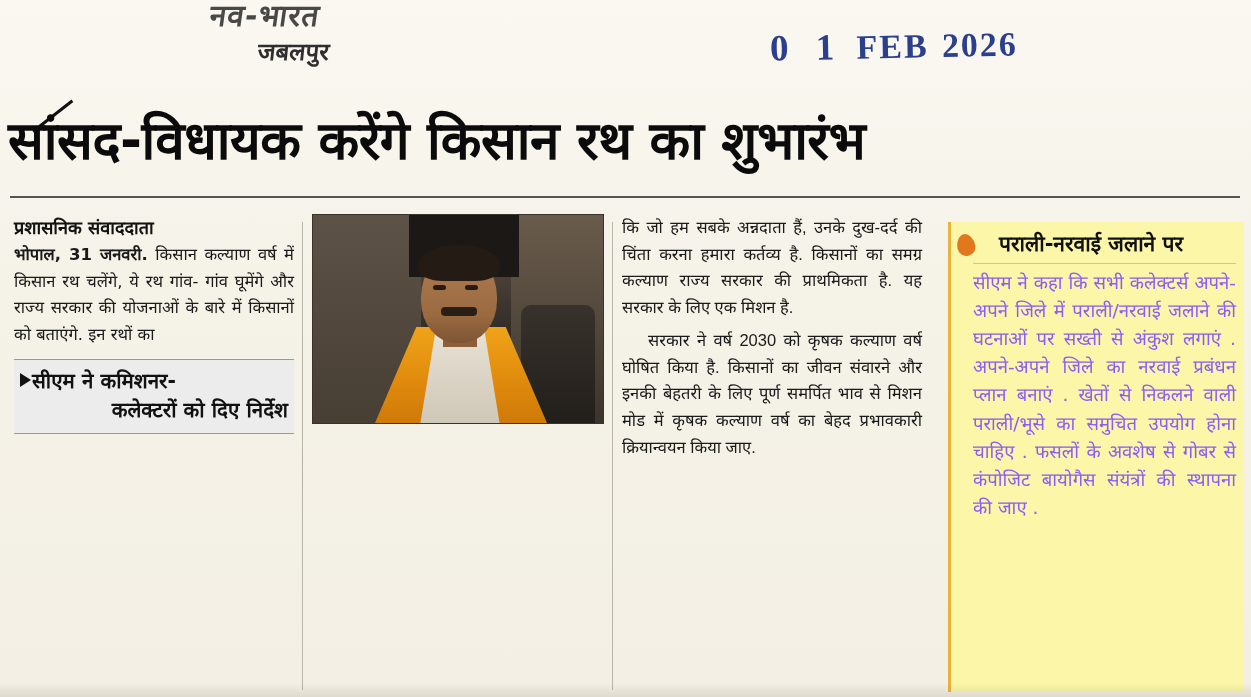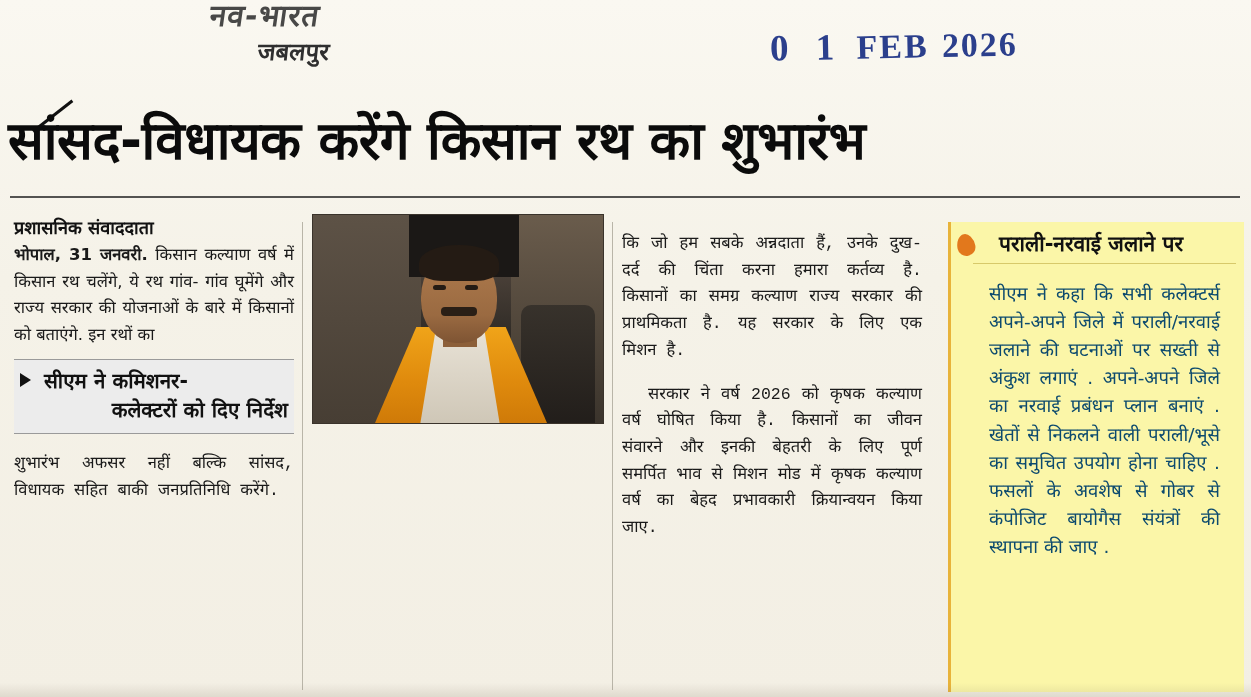--- a/index.html
+++ b/index.html
@@ -132,24 +132,24 @@
     position: absolute;
     top: 8px;
     width: 1px;
     height: 468px;
     background: #b9b5a8;
   }
   .div-1 { left: 302px; }
   .div-2 { left: 612px; }
 
   p.body {
-    font-family: Liberation Mono, monospace;
+    font-family: Liberation Sans, sans-serif;
     font-size: 16.5px;
     line-height: 1.62;
-    margin: 17px 0 6px 0;
+    margin: 0 0 6px 0;
     text-align: justify;
     color: #1a1a1a;
   }
   p.body.indent { text-indent: 26px; }
   .byline {
     font-family: "DejaVu Sans", sans-serif;
     font-size: 18px;
     font-weight: bold;
     line-height: 1.55;
     margin: 0;
@@ -179,21 +179,21 @@
     position: relative;
   }
   .subhead-line {
     font-family: "DejaVu Sans", sans-serif;
     font-size: 20.5px;
     font-weight: bold;
     color: #111;
     line-height: 1.42;
     text-align: right;
   }
-  .subhead-line.first { text-align: left; padding-left: 24px; }
+  .subhead-line.first { text-align: left; padding-left: 12px; }
   .tri-bullet {
     position: absolute;
     left: 6px;
     top: 13px;
     width: 0; height: 0;
     border-left: 11px solid #111;
     border-top: 7px solid transparent;
     border-bottom: 7px solid transparent;
   }
 
@@ -293,23 +293,23 @@
     top: 12px;
     width: 18px; height: 22px;
     background: #e2781c;
     border-radius: 50% 50% 50% 50% / 60% 60% 40% 40%;
     transform: rotate(-12deg);
   }
   .hl-body {
     font-family: "DejaVu Sans", sans-serif;
     font-size: 18.5px;
     line-height: 1.52;
-    color: #0c4a6e;
+    color: #8b5cf6;
     text-align: justify;
-    margin: 16px;
+    margin: 0;
   }
   .hl-rule {
     width: 100%;
     height: 1px;
     background: #d7c96a;
     margin: 3px 0 5px 0;
   }
   .edge-shadow {
     position: absolute;
     left: 0; bottom: 0; width: 1251px; height: 14px;
@@ -349,21 +349,20 @@
         <span class="byline-place">भोपाल, 31 जनवरी.</span>
         <span>किसान कल्याण वर्ष में किसान रथ चलेंगे, ये रथ गांव- गांव घूमेंगे और राज्य सरकार की योजनाओं के बारे में किसानों को बताएंगे. इन रथों का</span>
       </p>
 
       <div class="subhead-box">
         <div class="tri-bullet"></div>
         <div class="subhead-line first">सीएम ने कमिशनर-</div>
         <div class="subhead-line">कलेक्टरों को दिए निर्देश</div>
       </div>
 
-      <p class="body">शुभारंभ अफसर नहीं बल्कि सांसद, विधायक सहित बाकी जनप्रतिनिधि करेंगे.</p>
     </div>
 
     <div class="col col-2">
       <div class="photo">
         <div class="ph-bg"></div>
         <div class="ph-wallA"></div>
         <div class="ph-wallB"></div>
         <div class="ph-darkband"></div>
         <div class="ph-chair"></div>
         <div class="ph-shawl"></div>
@@ -372,21 +371,21 @@
         <div class="ph-head"></div>
         <div class="ph-hair"></div>
         <div class="ph-eyeL"></div>
         <div class="ph-eyeR"></div>
         <div class="ph-stache"></div>
       </div>
     </div>
 
     <div class="col col-3">
       <p class="body">कि जो हम सबके अन्नदाता हैं, उनके दुख-दर्द की चिंता करना हमारा कर्तव्य है. किसानों का समग्र कल्याण राज्य सरकार की प्राथमिकता है. यह सरकार के लिए एक मिशन है.</p>
-      <p class="body indent">सरकार ने वर्ष 2026 को कृषक कल्याण वर्ष घोषित किया है. किसानों का जीवन संवारने और इनकी बेहतरी के लिए पूर्ण समर्पित भाव से मिशन मोड में कृषक कल्याण वर्ष का बेहद प्रभावकारी क्रियान्वयन किया जाए.</p>
+      <p class="body indent">सरकार ने वर्ष 2030 को कृषक कल्याण वर्ष घोषित किया है. किसानों का जीवन संवारने और इनकी बेहतरी के लिए पूर्ण समर्पित भाव से मिशन मोड में कृषक कल्याण वर्ष का बेहद प्रभावकारी क्रियान्वयन किया जाए.</p>
     </div>
 
   </div>
 
   <div class="highlight-box">
     <div class="hl-bullet"></div>
     <div class="hl-heading">
       <span class="l1">पराली-नरवाई जलाने पर</span>
     </div>
     <div class="hl-rule"></div>

